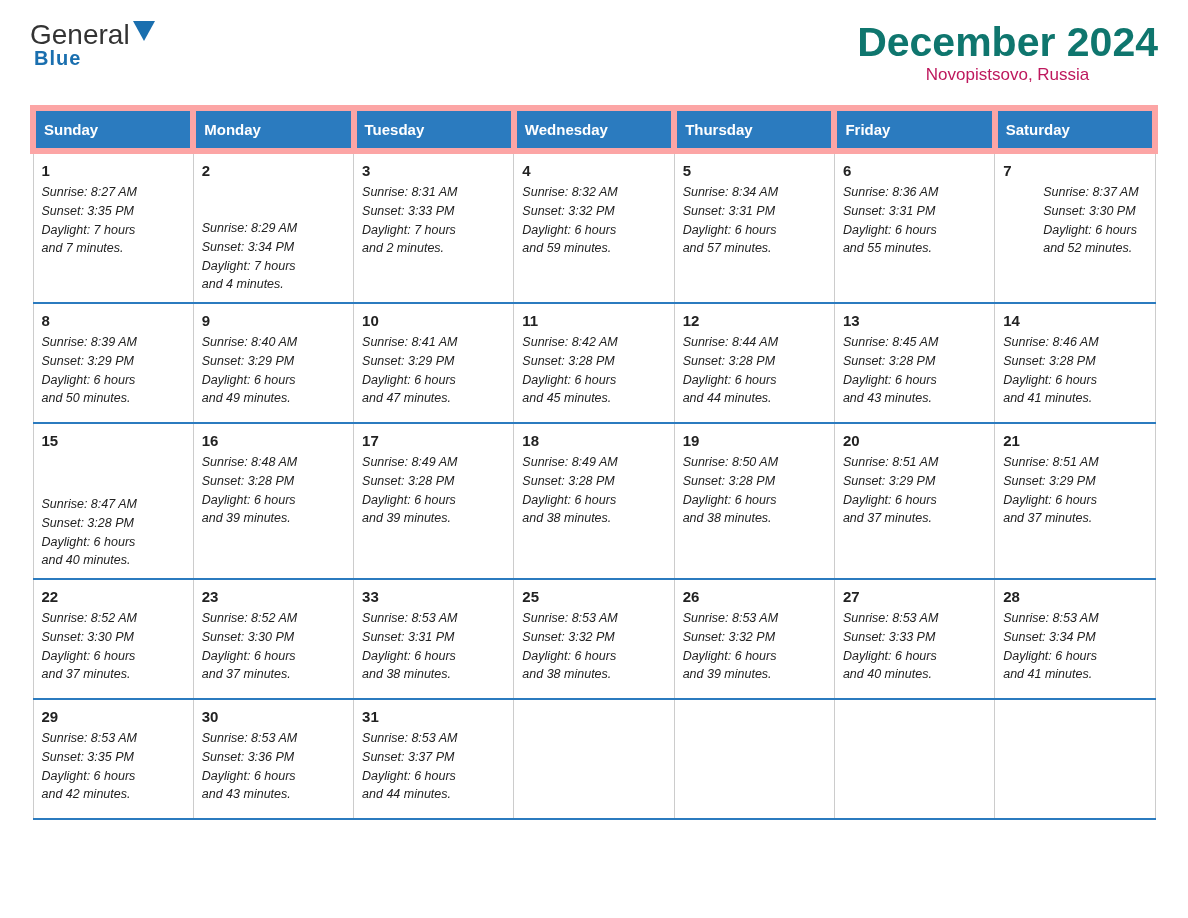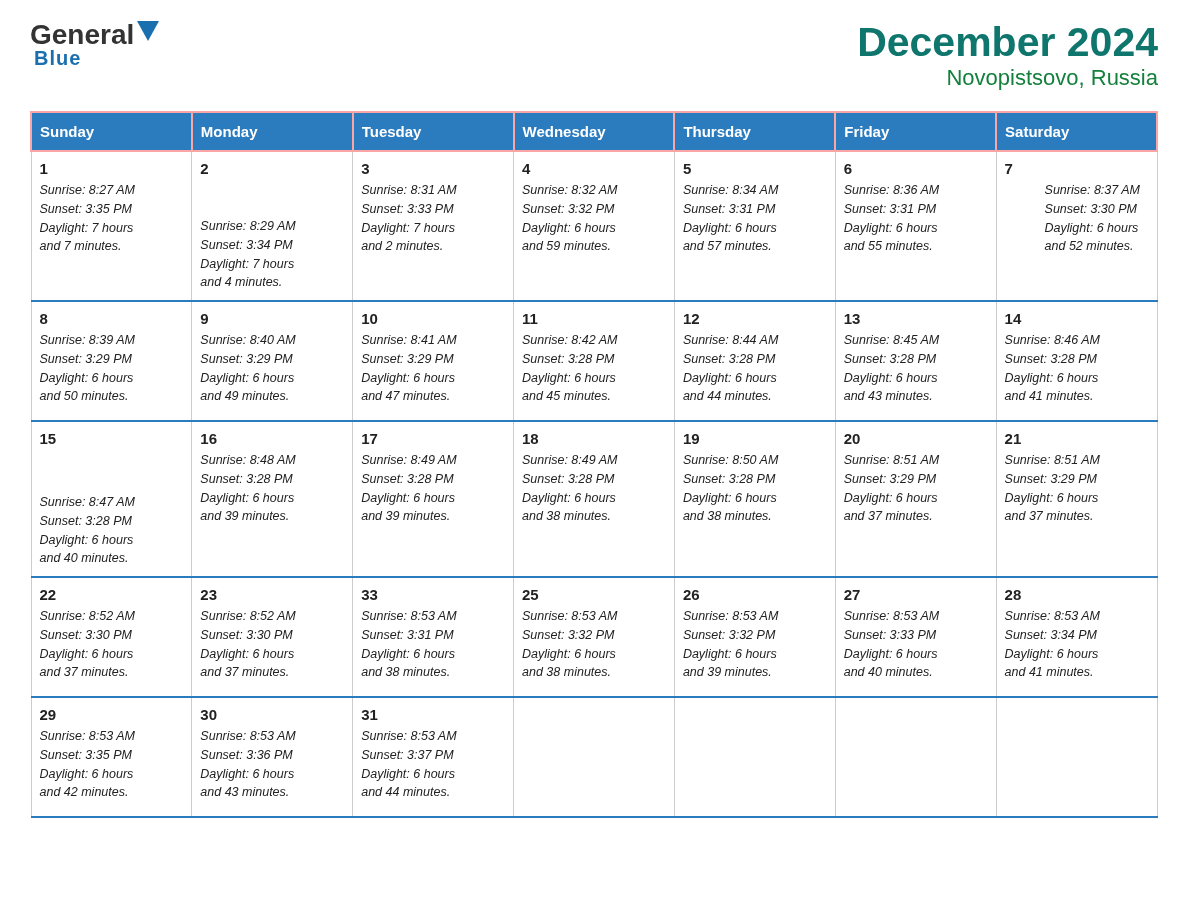--- a/index.html
+++ b/index.html
@@ -16,21 +16,21 @@
       align-items: flex-start;
       margin-bottom: 20px;
     }
     .logo {
       display: flex;
       flex-direction: column;
       align-items: flex-start;
     }
     .logo-text {
       font-size: 28px;
-      font-weight: bold;
+      font-weight: normal;
       color: #333;
       line-height: 1.1;
     }
     .logo-underline {
       color: #1a6faf;
       font-size: 20px;
       font-weight: bold;
       letter-spacing: 1px;
       margin-top: -4px;
       margin-left: 4px;
@@ -38,37 +38,38 @@
     .title-block {
       text-align: right;
     }
     .title-block h1 {
       font-size: 41px;
       font-weight: bold;
       color: #0f766e;
       line-height: 1.1;
     }
     .title-block h2 {
-      font-size: 22px;
+      font-size: 17px;
       font-weight: normal;
-      color: #15803d;
+      color: #be185d;
+      text-align: center;
     }
     table {
       width: 100%;
       border-collapse: collapse;
       table-layout: fixed;
     }
     thead tr th {
       background-color: #2b7bbf;
       color: #fff;
       padding: 10px 8px;
       font-size: 15px;
       font-weight: bold;
       text-align: left;
-      border: 2px solid #fca5a5;
+      border: 6px solid #fca5a5;
     }
     tbody tr {
       border-bottom: 2px solid #2b7bbf;
     }
     tbody tr td {
       vertical-align: top;
       padding: 8px;
       font-size: 13px;
       color: #222;
       border-right: 1px solid #ccc;

